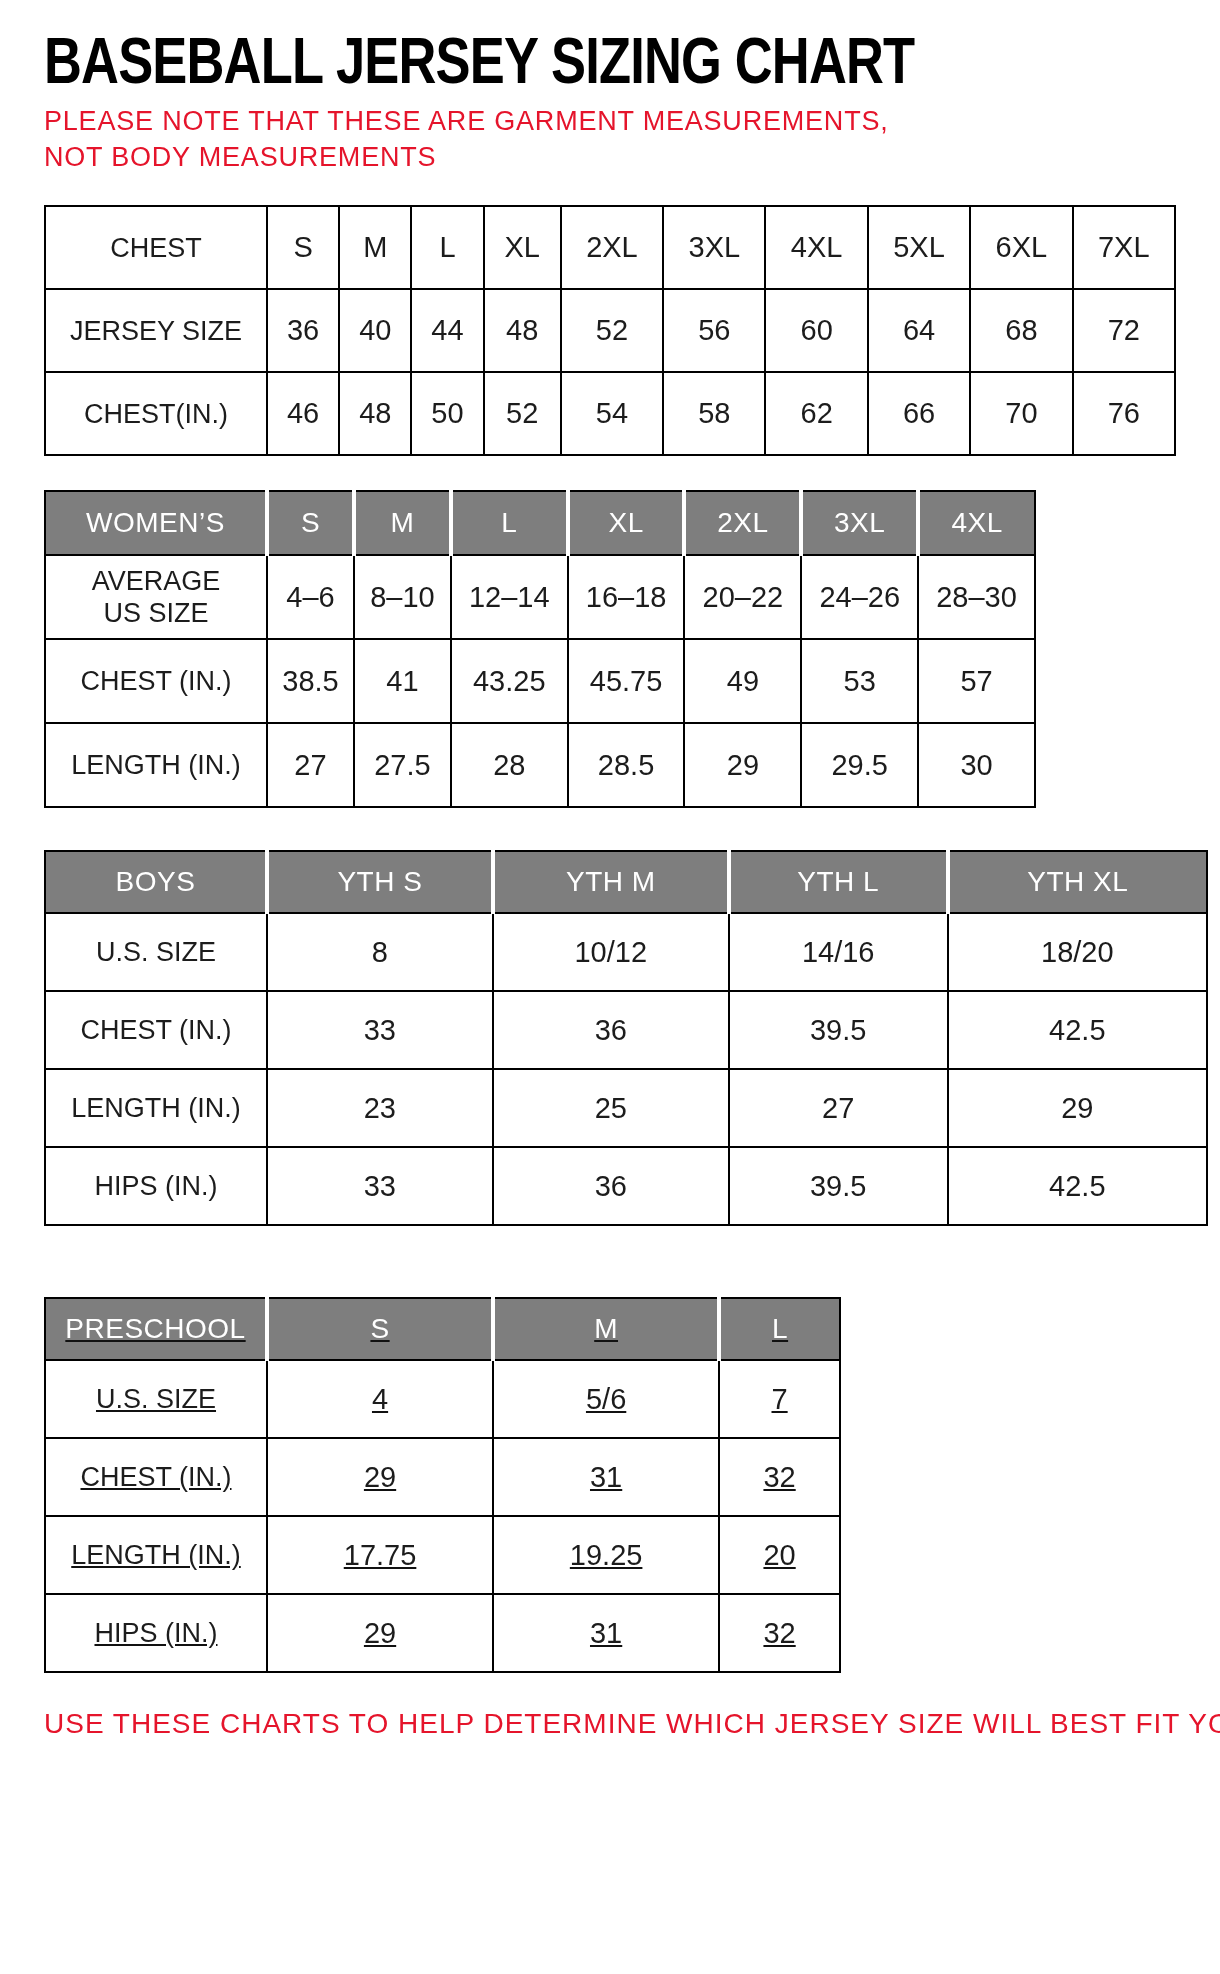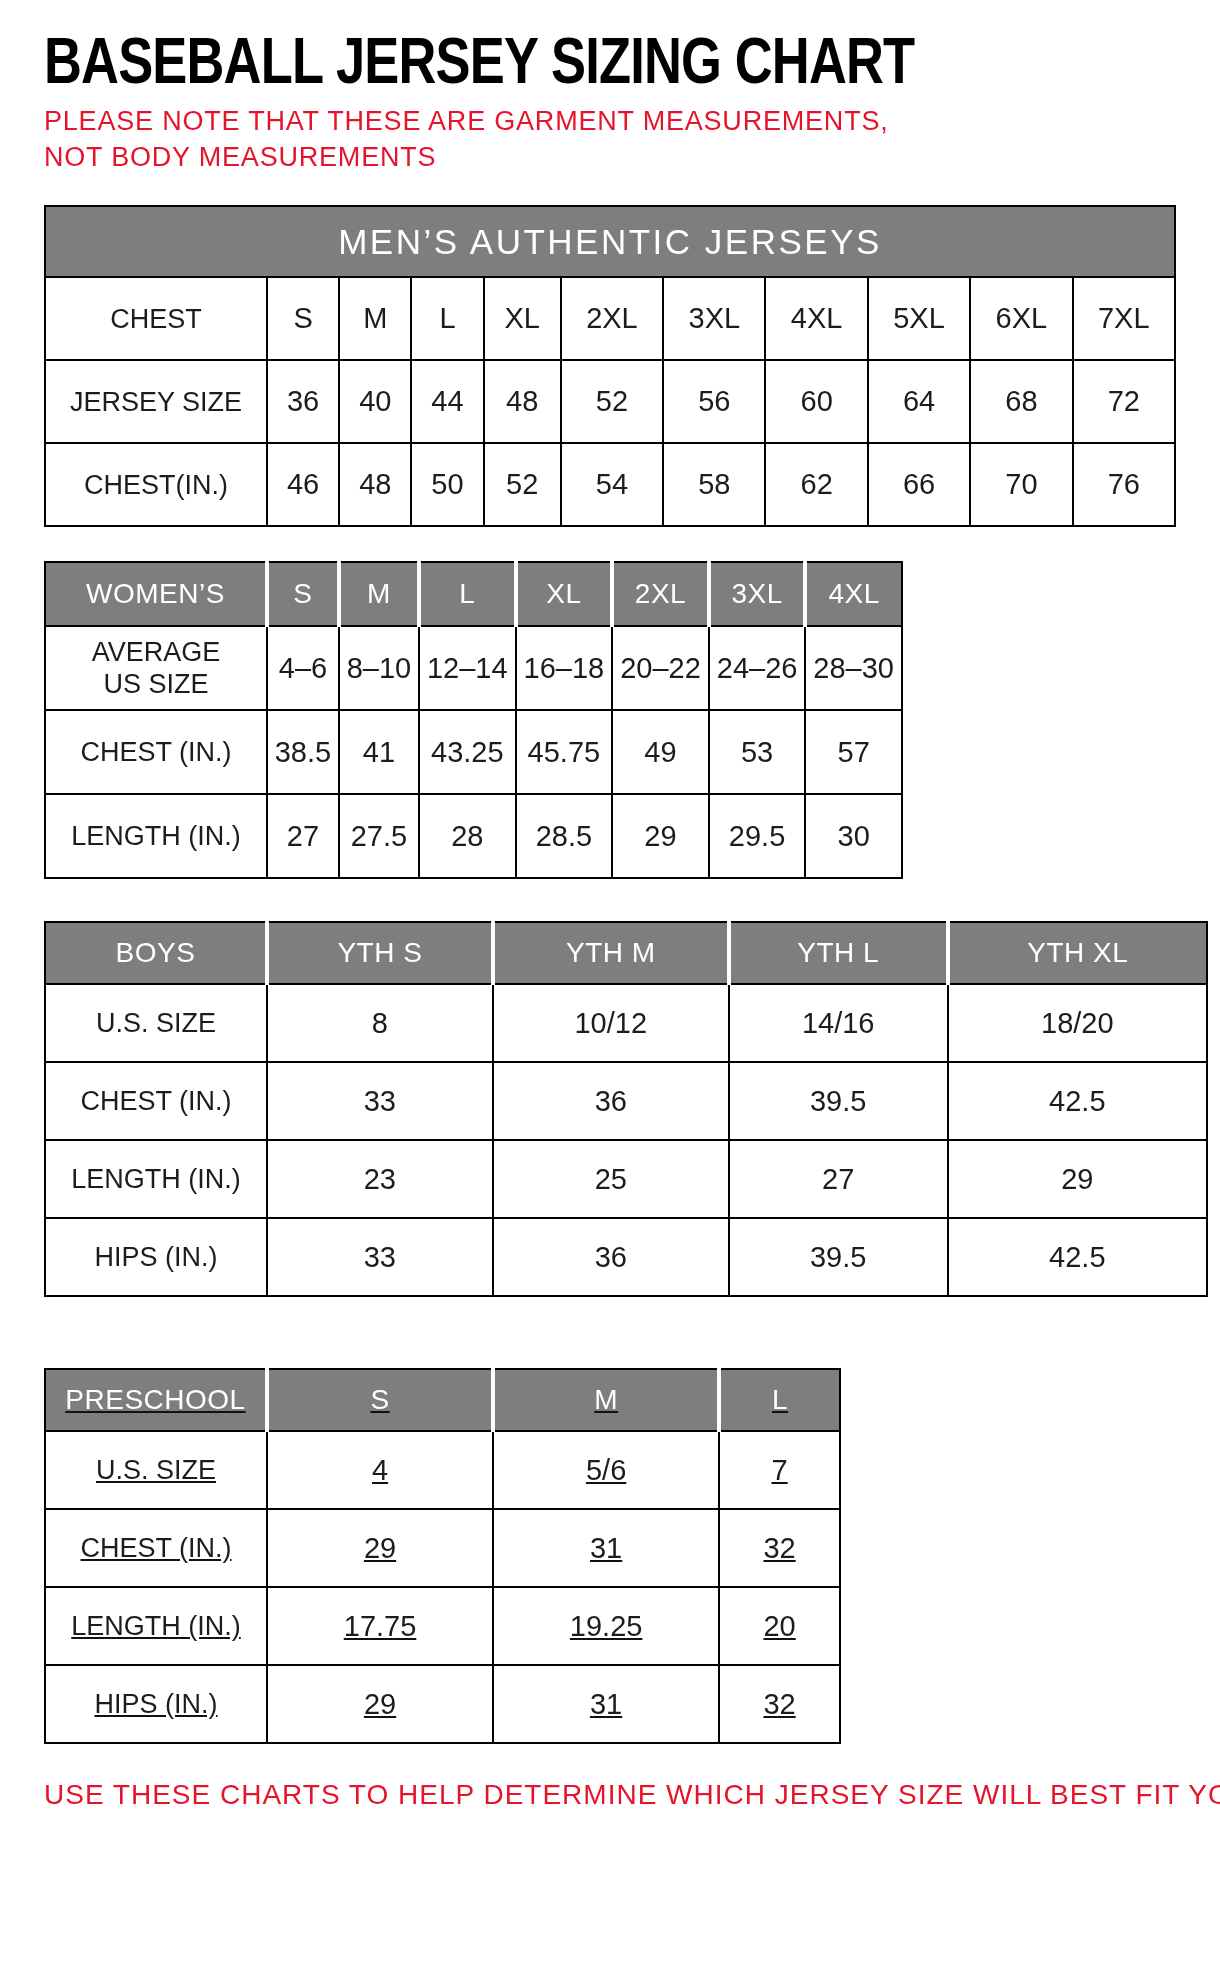--- a/index.html
+++ b/index.html
@@ -41,21 +41,21 @@
   .chart .banner {
     background:var(--gray,#7e7e7e); color:#fff;
     font-size:35px; letter-spacing:2.5px; font-weight:400;
   }
   .chart .label { width:222px; }
 
   .mens-authentic-jerseys { width:1132px; margin-bottom:34px; }
   .mens-authentic-jerseys .banner { height:71px; }
   .mens-authentic-jerseys td { height:83px; }
 
-  .womens { width:859px; margin-bottom:42px; }
+  .womens { width:992px; margin-bottom:42px; }
   .womens th { height:64px; }
   .womens td { height:84px; }
 
   .boys { width:1164px; margin-bottom:71px; }
   .boys th { height:62px; }
   .boys td { height:78px; }
 
   .preschool { width:797px; margin-bottom:35px;text-decoration:underline; }
   .preschool th { height:62px; }
   .preschool td { height:78px; }
@@ -67,23 +67,20 @@
 </style>
 </head>
 <body>
 
 <div class="page">
   <h1 class="title">BASEBALL JERSEY SIZING CHART</h1>
   <p class="note">PLEASE NOTE THAT THESE ARE GARMENT MEASUREMENTS, NOT BODY MEASUREMENTS</p>
   <div id="tables">
       <table class="chart mens-authentic-jerseys">
         <tbody>
-          <tr>
-            <td class="banner" colspan="11">MEN’S AUTHENTIC JERSEYS</td>
-          </tr>
           <tr>
             <td class="label">CHEST</td>
             <td class="val">S</td>
             <td class="val">M</td>
             <td class="val">L</td>
             <td class="val">XL</td>
             <td class="val">2XL</td>
             <td class="val">3XL</td>
             <td class="val">4XL</td>
             <td class="val">5XL</td>

